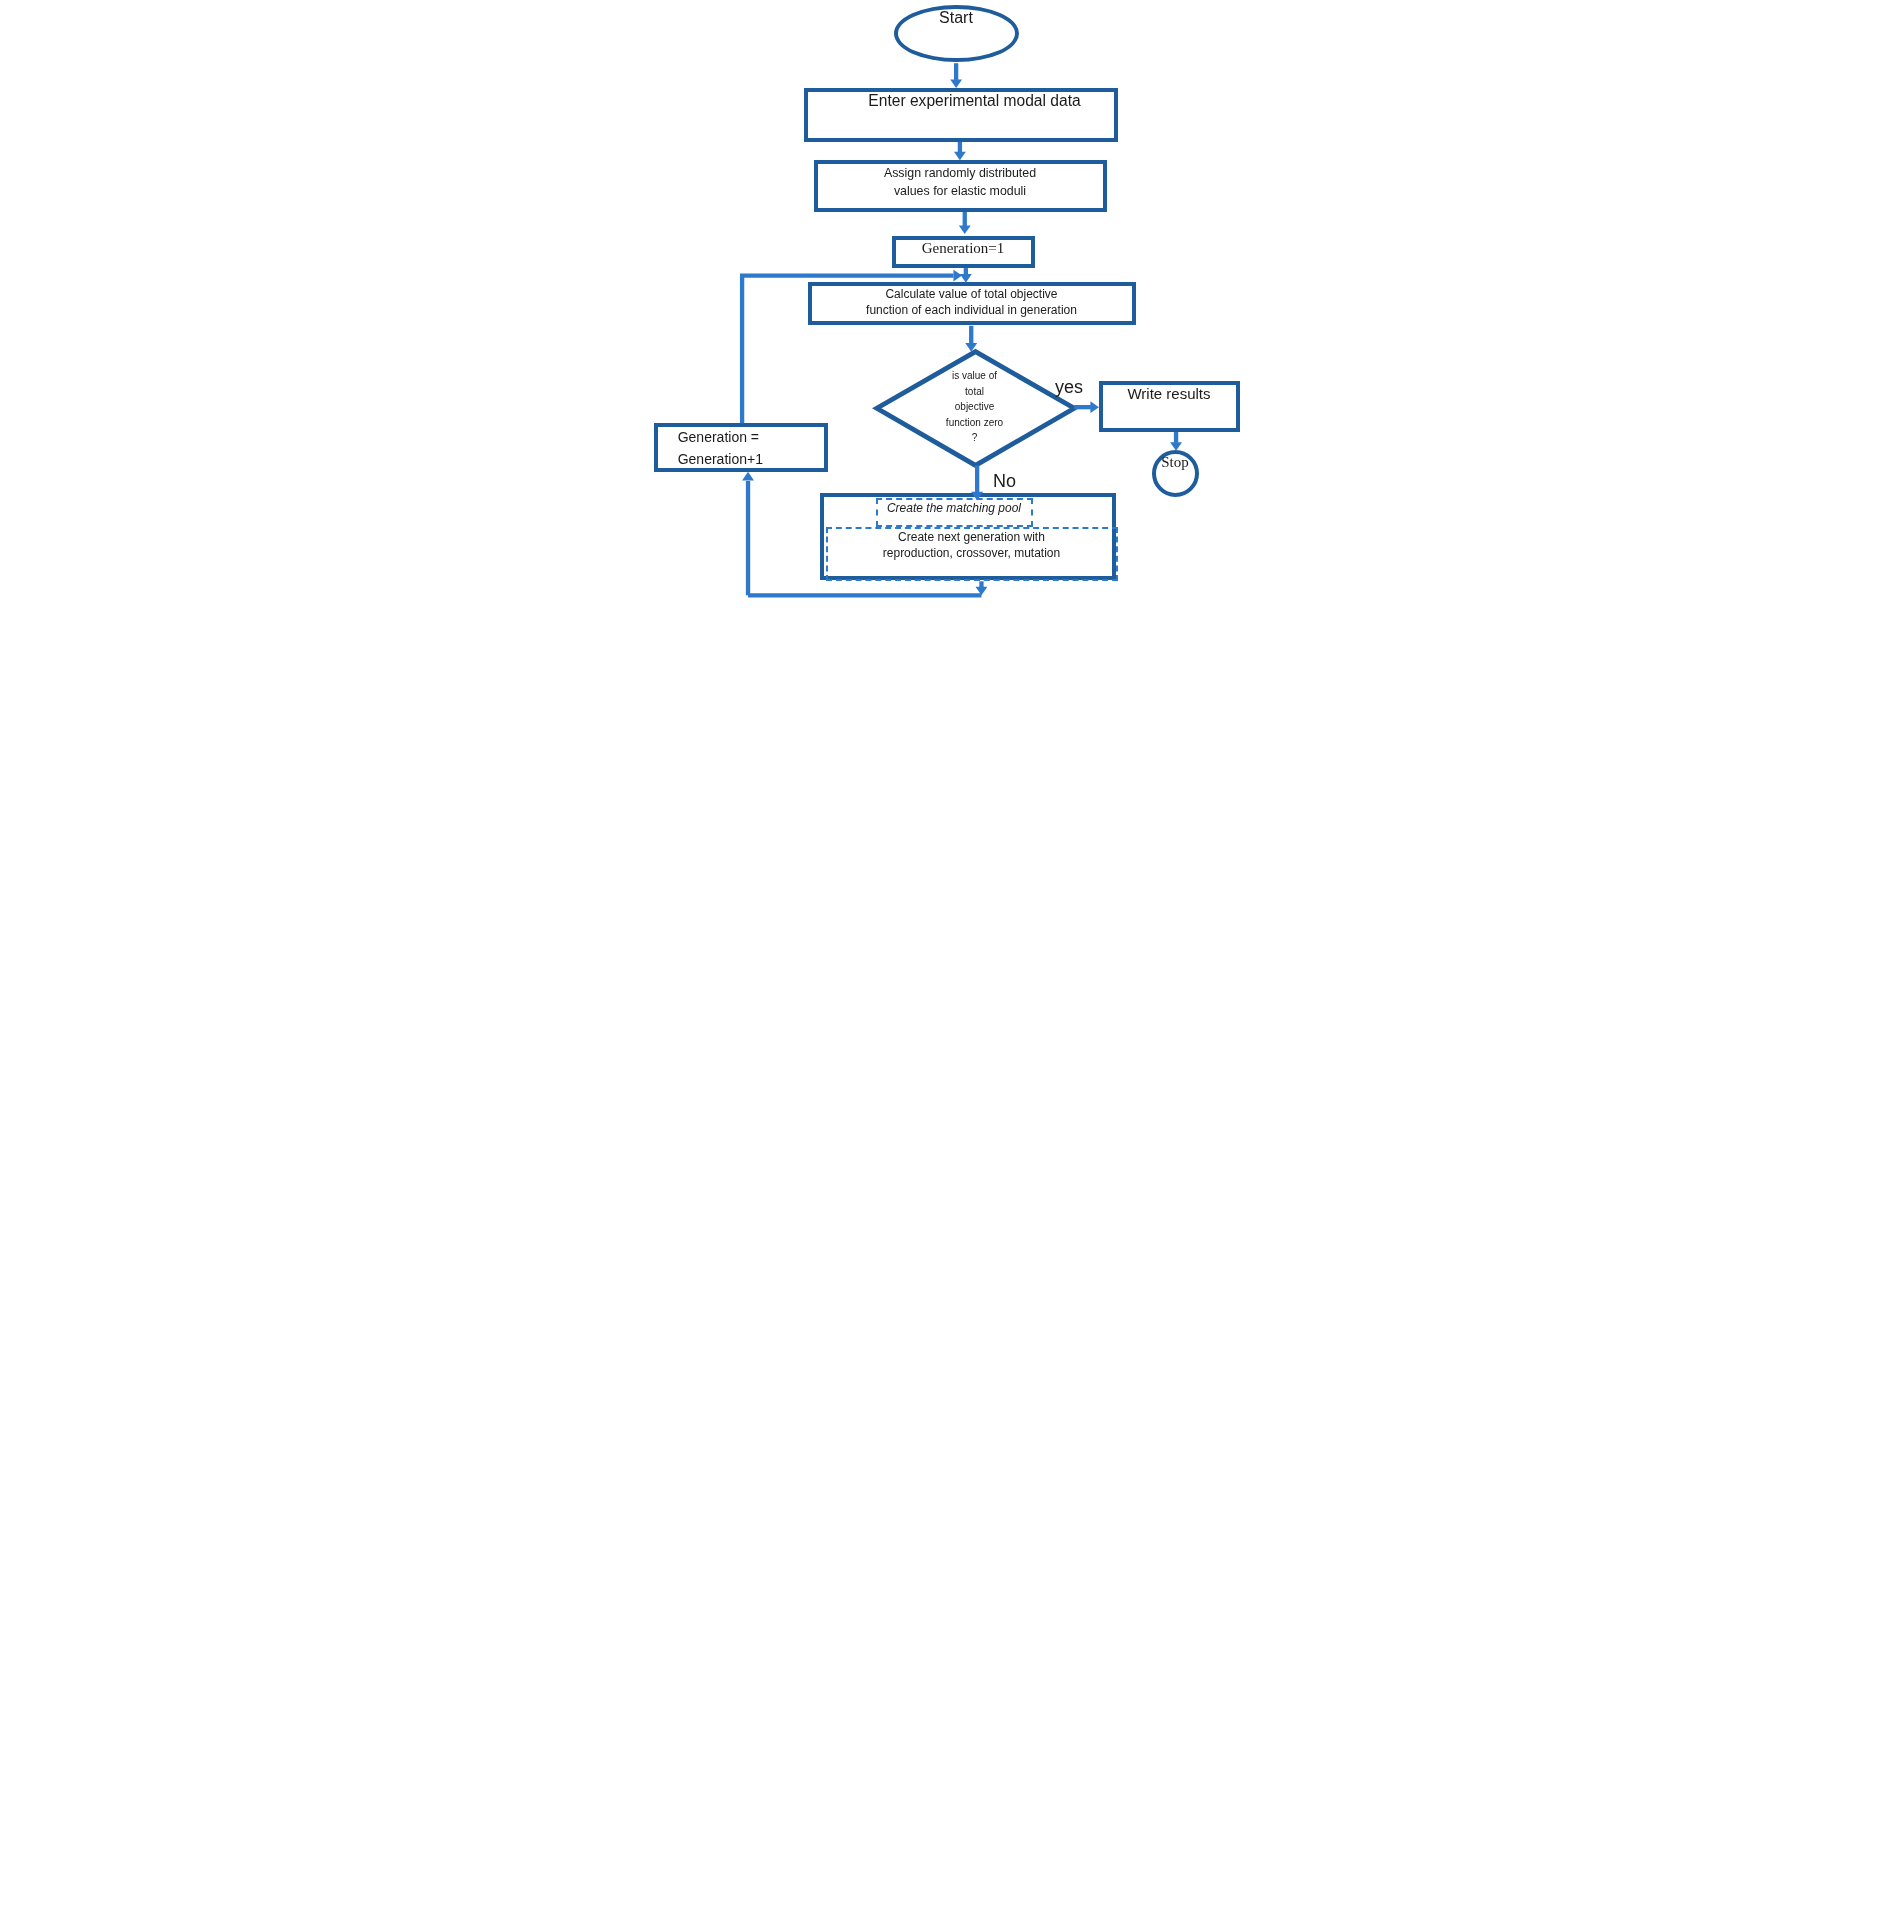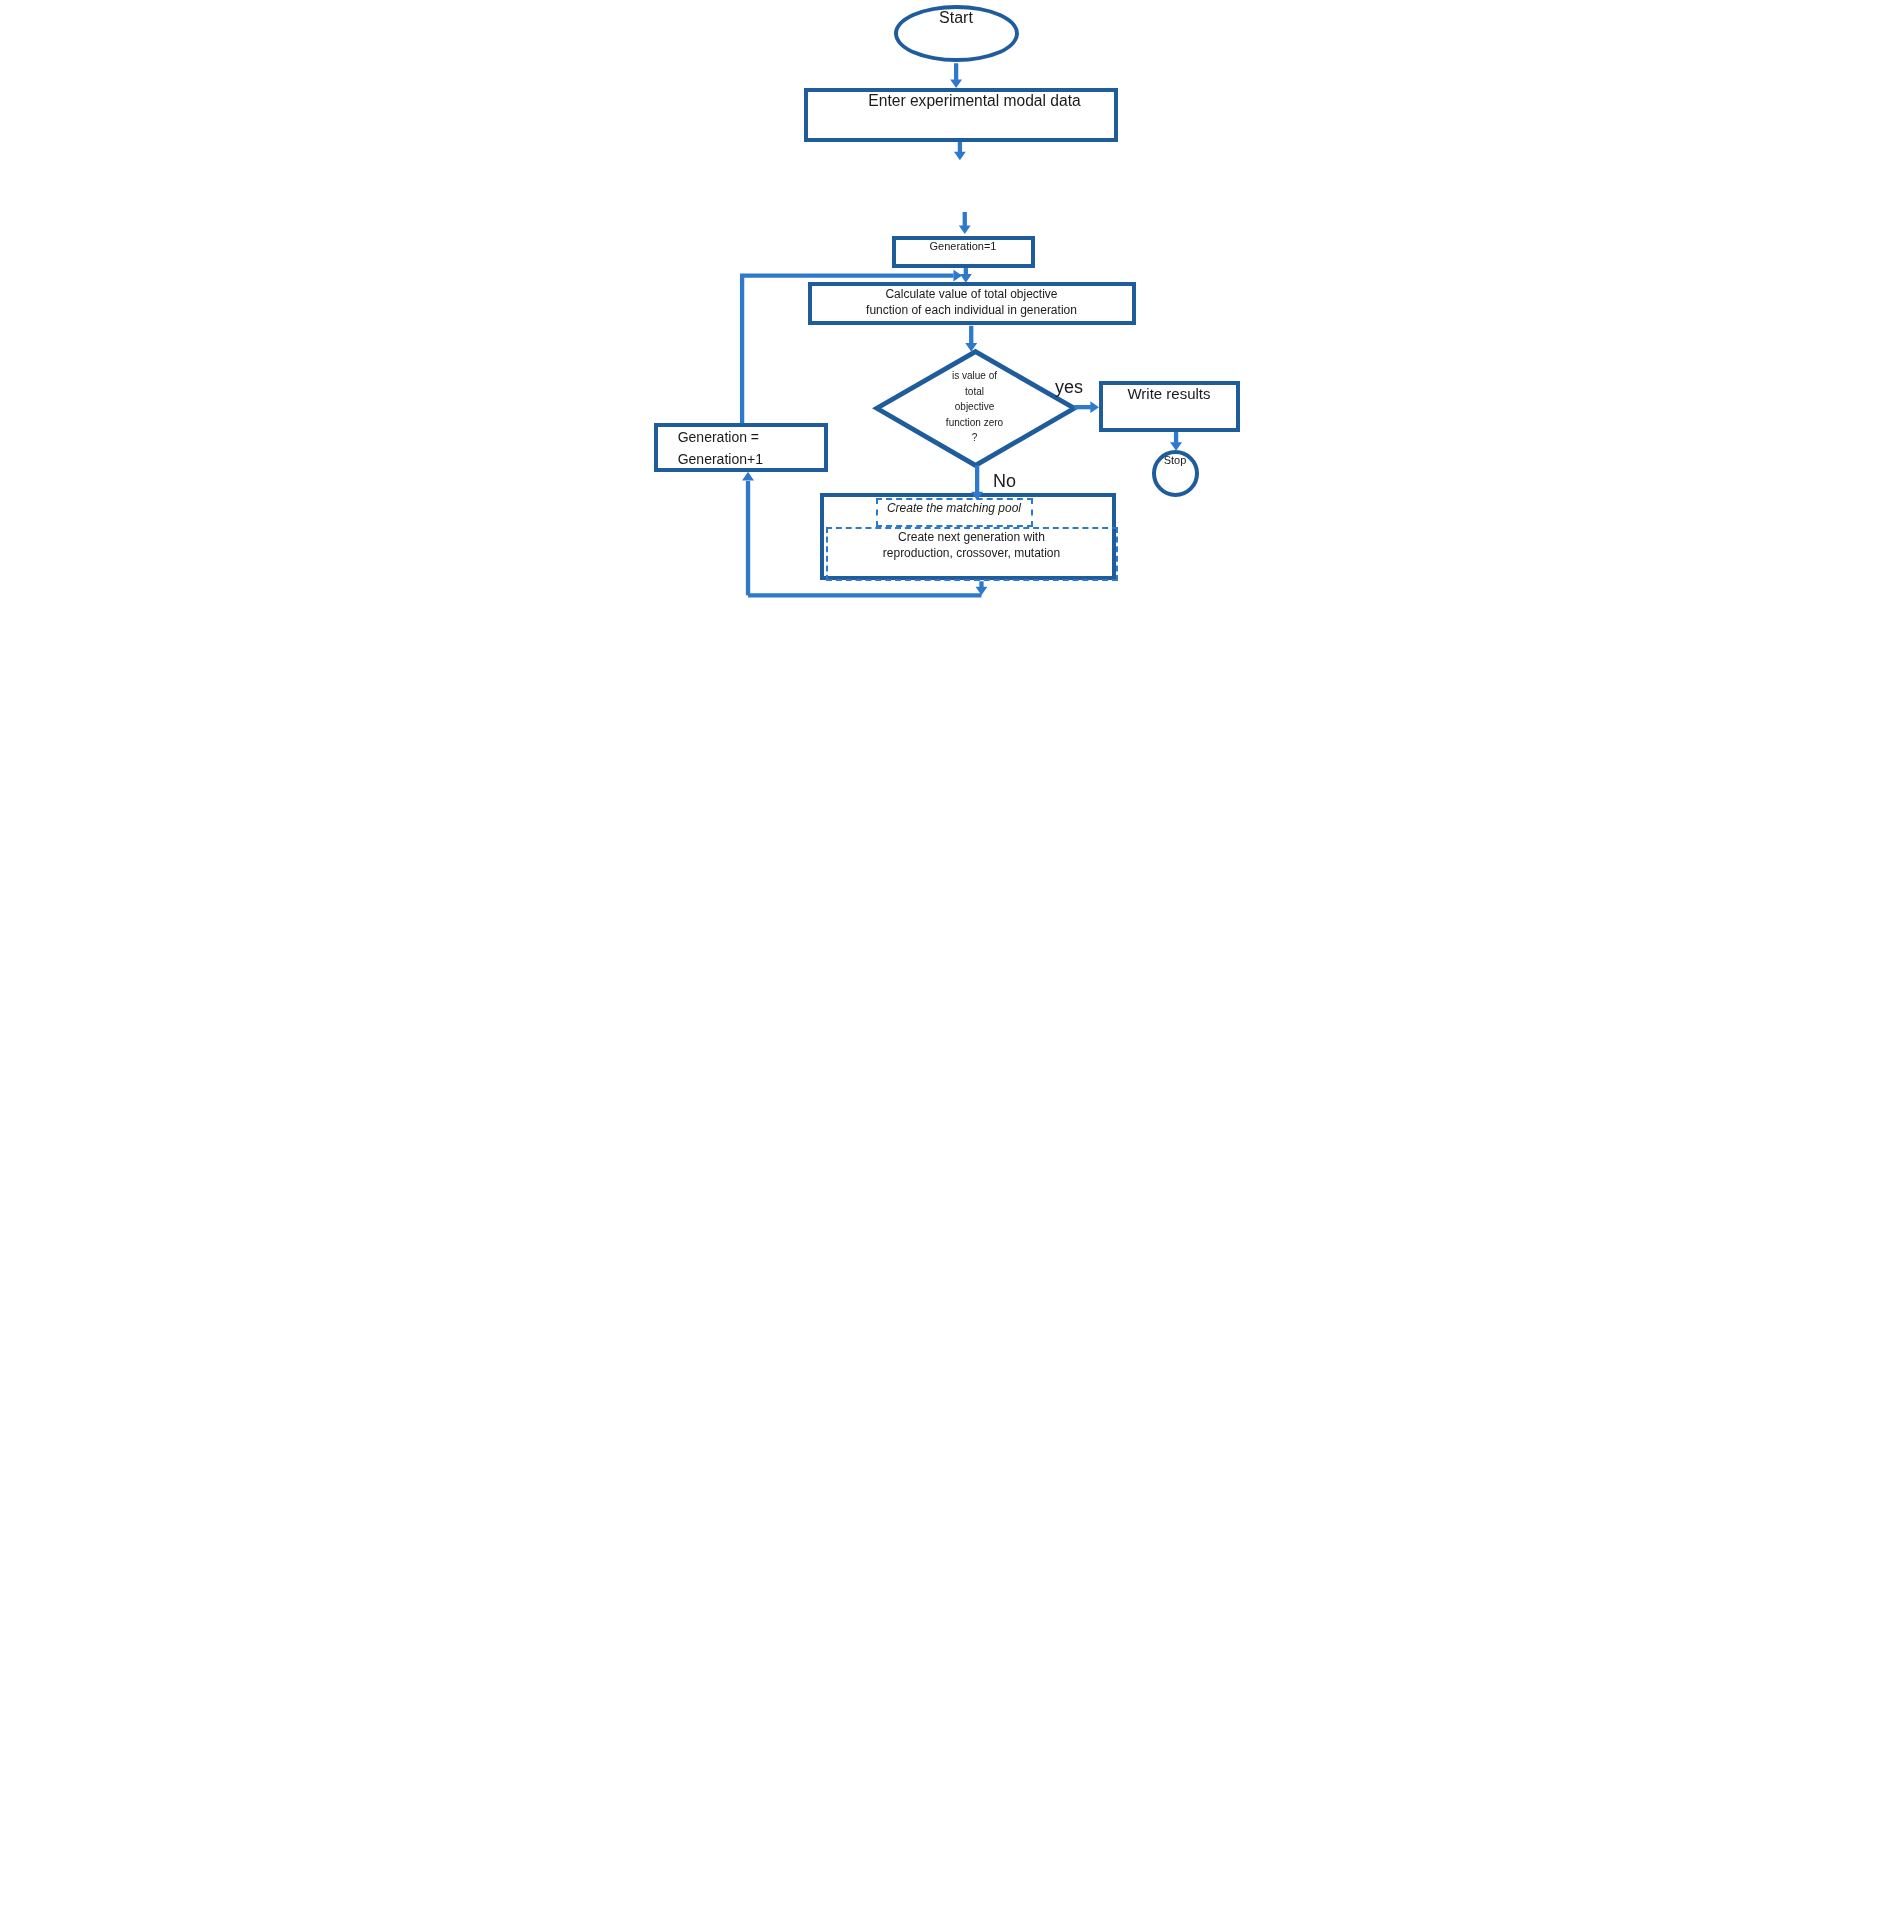--- a/index.html
+++ b/index.html
@@ -14,21 +14,21 @@
   .shape{position:absolute;box-sizing:border-box;display:flex;flex-direction:column;align-items:center;text-align:center;background:transparent;}
   .rect{border:4.3px solid var(--dark);}
   .ellipse{border:4.3px solid var(--dark);border-radius:50%;}
   .dashed{border:2.7px dashed var(--light);}
   .lbl{display:block;}
   .t30{font-size:16px;}
   .t29{font-size:15.6px;}
   .t23{font-size:12.4px;line-height:18.3px;}
   .t22{font-size:12px;line-height:16px;}
   .t28{font-size:15px;}
-  .t24{font-size:11px;}
+  .t24{font-size:15px;font-family:Liberation Serif, serif;}
   .t26{font-size:14px;line-height:21.6px;}
   .diamond-text{position:absolute;left:254px;top:368px;width:140px;font-size:10px;line-height:15.6px;text-align:center;z-index:3;}
   .edge-label{position:absolute;z-index:4;font-size:18px;text-align:center;}
   svg.connectors{position:absolute;left:0;top:0;z-index:5;pointer-events:none;}
   svg.diamond-layer{position:absolute;left:0;top:0;z-index:1;}
   .genpp{align-items:flex-start;text-align:left;padding-left:19.4px;}
 </style>
 </head>
 <body>
 
@@ -39,20 +39,24 @@
   </svg>
 
   <div class="shape ellipse t30" style="left:243px;top:5.4px;width:125px;height:57px;">
     <span class="lbl">Start</span>
   </div>
 
   <div class="shape rect t29" style="left:153px;top:88px;width:314px;height:54px;padding-left:28px;">
     <span class="lbl">Enter experimental modal data</span>
   </div>
 
+  <div class="shape rect t23" style="left:163px;top:160px;width:293px;height:52px;">
+    <span class="lbl">Assign randomly distributed</span>
+    <span class="lbl">values for elastic moduli</span>
+  </div>
 
   <div class="shape rect t24" style="left:241px;top:236px;width:143px;height:32px;">
     <span class="lbl">Generation=1</span>
   </div>
 
   <div class="shape rect" style="left:157px;top:282px;width:328px;height:43px;font-size:12px;line-height:16px;">
     <span class="lbl">Calculate value of total objective</span>
     <span class="lbl">function of each individual in generation</span>
   </div>
 

